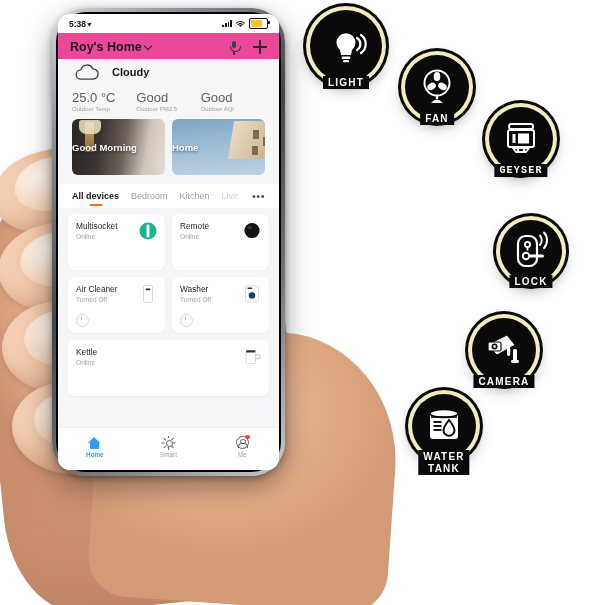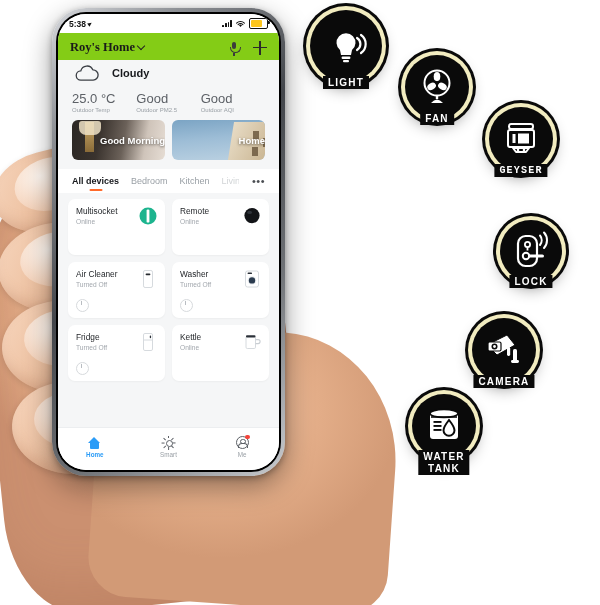--- a/index.html
+++ b/index.html
@@ -47,21 +47,21 @@
   #phone{
     position:absolute; left:52px; top:8px; width:225px; height:460px; z-index:5;
     background:linear-gradient(135deg,#d8dade 0%,#8e9196 18%,#43464b 45%,#6e7175 70%,#c9ccd0 100%);
     border-radius:34px; padding:4px;
     box-shadow:0 10px 28px rgba(0,0,0,.40), 0 2px 6px rgba(0,0,0,.3);
   }
   #phone-inner{
     position:absolute; inset:4px; background:#000; border-radius:30px; padding:2px;
   }
   #screen{
-    position:absolute; inset:2px; background:#f5f6f7; border-radius:28px; overflow:hidden;
+    position:absolute; inset:2px; background:#f5f6f7; border-radius:12px; overflow:hidden;
     display:flex; flex-direction:column;
   }
   #notch{
     position:absolute; left:50%; transform:translateX(-50%); top:0;
     width:96px; height:19px; background:#000;
     border-radius:0 0 12px 12px; z-index:30;
     display:flex; align-items:center; justify-content:center; gap:8px;
   }
   .speaker{width:26px;height:3px;background:#1b1b1d;border-radius:2px;}
   .frontcam{width:5px;height:5px;border-radius:50%;background:#0b0f20;box-shadow:inset 0 0 2px #1d3260;}
@@ -79,21 +79,21 @@
   .bars i{width:1.7px;background:#111;border-radius:.5px;display:block;}
   .bars i:nth-child(1){height:2.5px}.bars i:nth-child(2){height:4px}
   .bars i:nth-child(3){height:5.5px}.bars i:nth-child(4){height:7px}
   .batt{width:15px;height:7.5px;border:1px solid #111;border-radius:2px;position:relative;padding:1px;}
   .batt:after{content:"";position:absolute;right:-2.5px;top:2px;width:1.5px;height:3px;background:#111;border-radius:0 1px 1px 0;}
   .batt span{display:block;height:100%;width:72%;background:#fdc51c;border-radius:1px;}
 
   
   #apphdr{
     flex:none; display:flex; align-items:center; justify-content:space-between;
-    padding:7px 12px 5px; background:#84cc16;font-family:Liberation Serif, serif;
+    padding:7px 12px 5px; background:#ec4899;
   }
   #home-name{display:flex;align-items:center;gap:3px;font-size:12.5px;font-weight:bold;color:#1a1a1a;}
   .chev{width:5px;height:5px;border-right:1.3px solid #222;border-bottom:1.3px solid #222;transform:rotate(45deg);margin-bottom:3px;}
   .hdr-icons{display:flex;align-items:center;gap:13px;}
   .mic{width:12px;height:12px;position:relative;}
   .mic:before{content:"";position:absolute;left:4px;top:0;width:4px;height:7px;background:#3b3b3b;border-radius:2px;}
   .mic:after{content:"";position:absolute;left:1.5px;top:5px;width:9px;height:5px;border:1.3px solid #3b3b3b;border-top:none;border-radius:0 0 6px 6px;}
   .micstem{position:absolute;left:5.4px;bottom:-2px;width:1.3px;height:3px;background:#3b3b3b;}
   .plus{width:14px;height:14px;position:relative;}
   .plus:before,.plus:after{content:"";position:absolute;background:#2b2b2b;}
@@ -104,22 +104,22 @@
   #weather{flex:none;padding:2px 14px 0;background:#f5f6f7;}
   .wrow{display:flex;align-items:center;gap:10px;}
   .cloud-ico{width:30px;height:22px;position:relative;flex:none;}
   #stats{display:flex;margin-top:7px;padding-bottom:7px;}
   .stat{flex:1;}
   .stat .v{font-size:13px;color:#5c6066;font-weight:500;}
   .stat .l{font-size:6px;color:#9aa0a6;margin-top:1px;}
 
   
   #scenes{flex:none;display:flex;gap:7px;padding:0 14px 9px;background:#f5f6f7;}
-  .scene{flex:1;height:40px;border-radius:6px;position:relative;overflow:hidden;
-         display:flex;align-items:center;justify-content:flex-end;
+  .scene{flex:1;height:56px;border-radius:6px;position:relative;overflow:hidden;
+         display:flex;align-items:center;justify-content:flex-start;
          font-size:9.5px;font-weight:bold;color:#fff;text-shadow:0 1px 3px rgba(0,0,0,.6);}
   .scene-morning{background:linear-gradient(100deg,#2b2724 0%,#3a332e 30%,#6b6159 55%,#cfc4ba 78%,#e6ddd4 100%);}
   .scene-morning:before{content:"";position:absolute;left:14%;top:6%;width:9px;height:30px;
     background:linear-gradient(#c9a96a,#8a6b38);}
   .scene-morning:after{content:"";position:absolute;left:8%;top:2%;width:22px;height:14px;
     background:#efe2c6;border-radius:3px 3px 7px 7px;opacity:.85;}
   .scene-home{background:linear-gradient(175deg,#7ba4c4 0%,#9dbdd6 45%,#bcd2e2 100%);}
   .scene-home:before{content:"";position:absolute;right:-2px;top:2px;width:36px;height:38px;
     background:linear-gradient(110deg,#e8dcc6,#cbb794);transform:skewX(-9deg);}
   .scene-home:after{content:"";position:absolute;right:6px;top:11px;width:6px;height:9px;
@@ -315,30 +315,20 @@
                 <rect x="5.6" y="3.6" width="4.4" height="1.5" rx=".7" fill="#2b3038"></rect>
                 <circle cx="10" cy="11.4" r="4.3" fill="#eceff2"></circle>
                 <circle cx="10" cy="11.4" r="3.2" fill="#2b3b4e"></circle>
               </svg>
               <span class="pwr"></span>
             </div>
           </div>
 
           <div class="drow">
             <div class="dcard">
-              <div class="dname">Fridge</div>
-              <div class="dstat">Turned Off</div>
-              <svg class="dicon" viewBox="0 0 20 20">
-                <rect x="5.5" y="1.5" width="9" height="17" rx="1.4" fill="#fff" stroke="#d6dade" stroke-width="1"></rect>
-                <line x1="5.5" y1="8" x2="14.5" y2="8" stroke="#d6dade" stroke-width="1"></line>
-                <rect x="11.8" y="3.4" width="1.3" height="2.8" rx=".6" fill="#2b3038"></rect>
-              </svg>
-              <span class="pwr"></span>
-            </div>
-            <div class="dcard">
               <div class="dname">Kettle</div>
               <div class="dstat">Online</div>
               <svg class="dicon" viewBox="0 0 20 20">
                 <rect x="4" y="4.5" width="9.5" height="12" rx="1.3" fill="#fff" stroke="#d6dade" stroke-width="1"></rect>
                 <rect x="4" y="3.2" width="9.5" height="2.2" rx="1" fill="#2b3038"></rect>
                 <path d="M13.5 7.6 h2.6 a1.5 1.5 0 0 1 0 4 h-2.6" fill="none" stroke="#c9ced3" stroke-width="1.1"></path>
               </svg>
             </div>
           </div>
 

